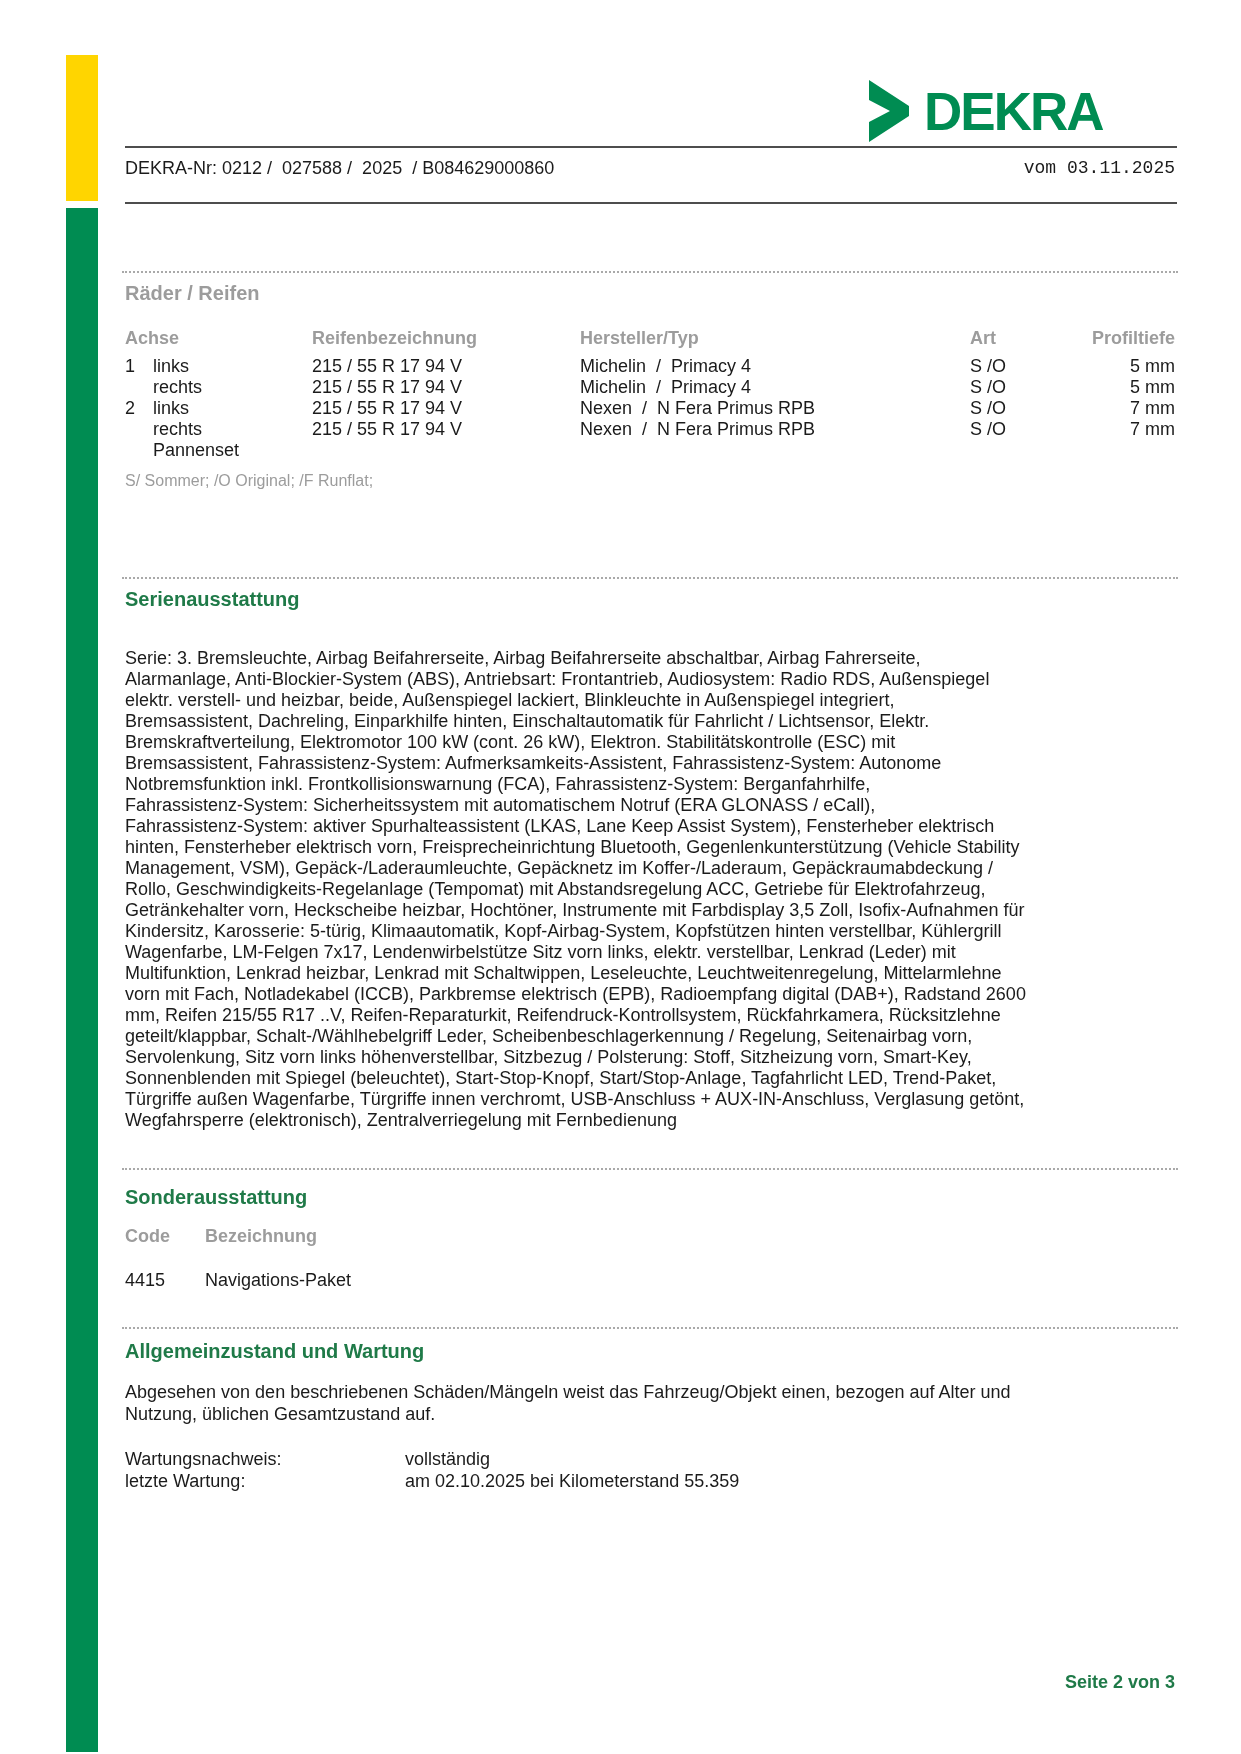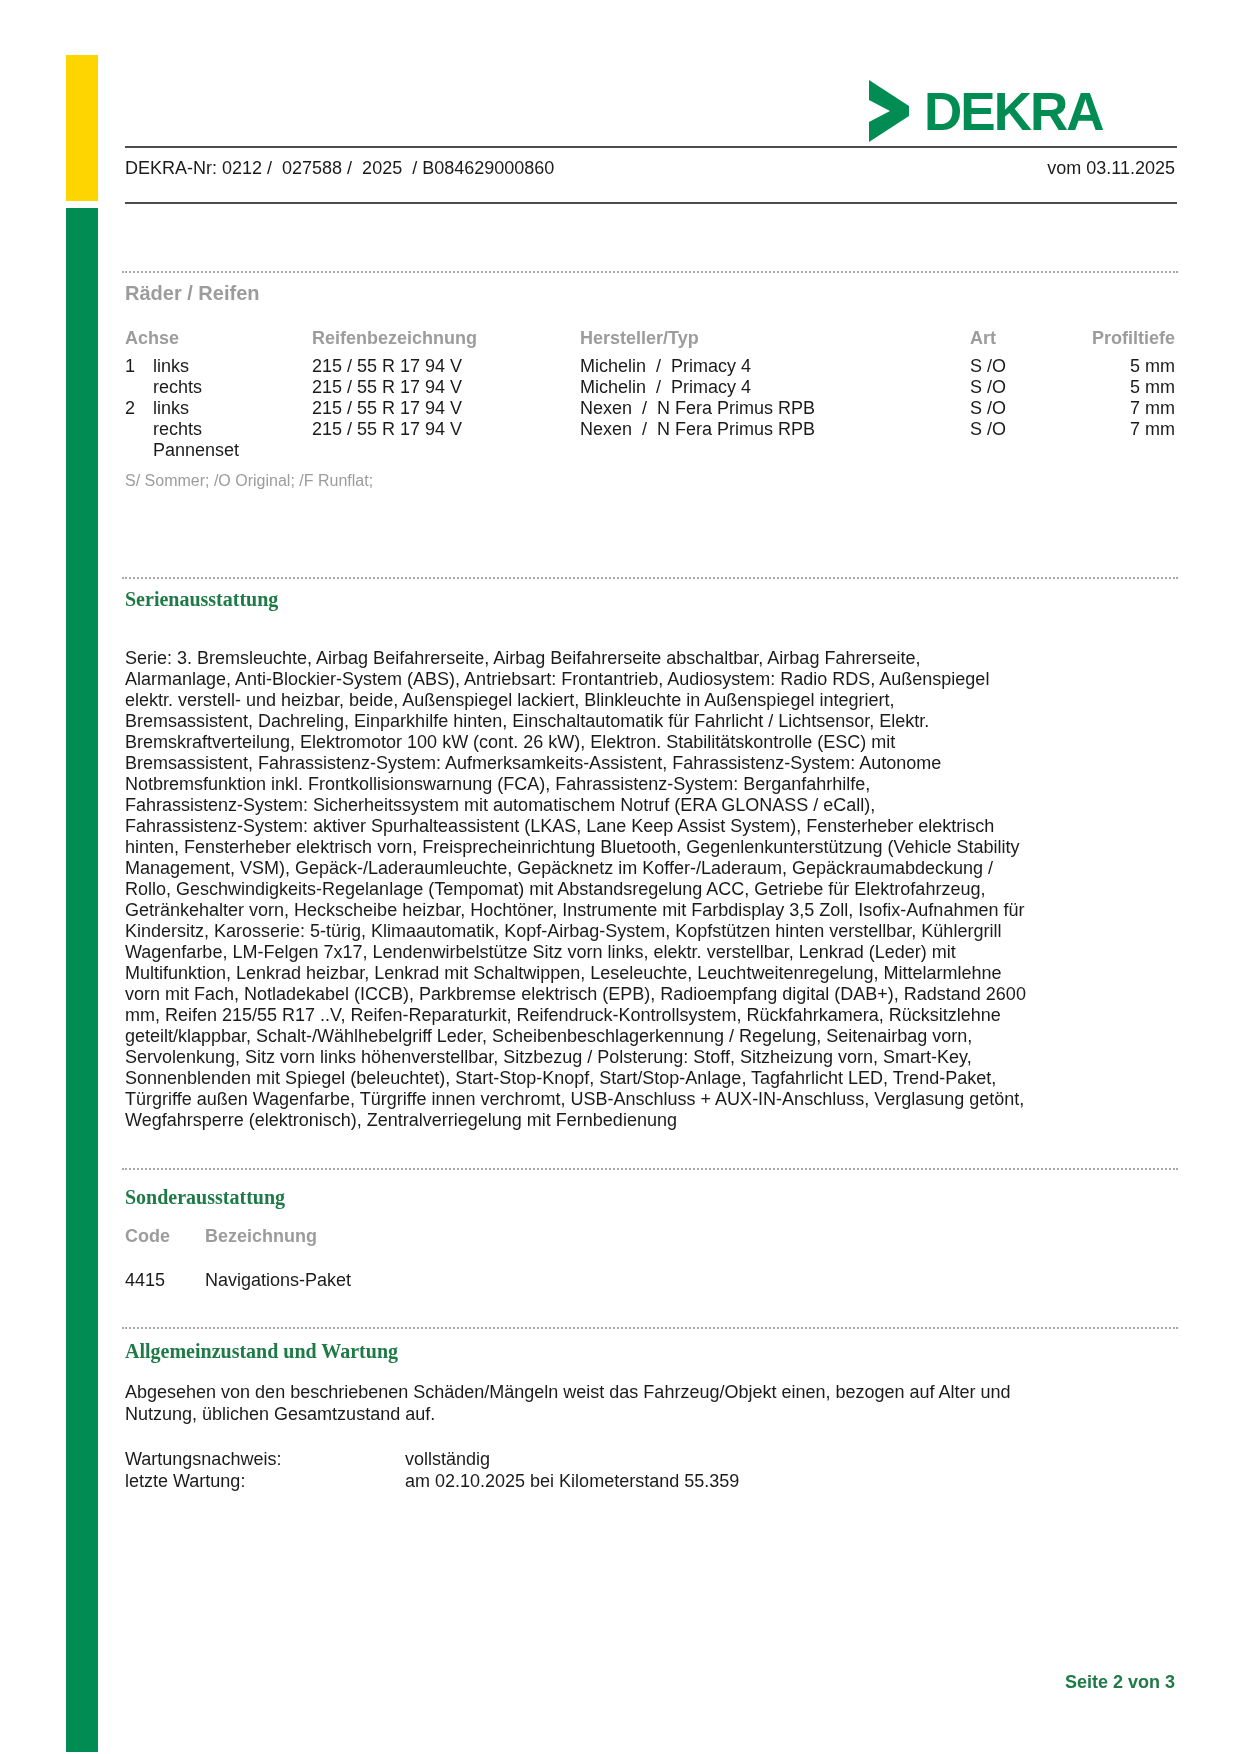--- a/index.html
+++ b/index.html
@@ -12,27 +12,27 @@
   
   .yellow-block{left:66px;top:55px;width:32px;height:146px;background:#FFD500;}
   .green-stripe{left:66px;top:208px;width:32px;height:1544px;background:#008C52;}
   
   .logo{left:866px;top:54px;height:66px;display:flex;align-items:center;gap:12px;margin-top:24px;}
   .logo-text{font-size:53px;font-weight:bold;color:#008C52;letter-spacing:-2px;line-height:1;}
   .rule{left:125px;width:1052px;height:0;border-top:2px solid #4d4d4d;}
   .rule1{top:146px;}
   .rule2{top:202px;}
   .doc-ref{left:125px;top:158px;font-size:18px;}
-  .doc-date{left:875px;top:158px;width:300px;text-align:right;font-size:18px;}
+  .doc-date{left:875px;top:158px;width:300px;text-align:right;font-size:18px;font-family:Liberation Mono, monospace;}
   
   .dotted{left:122px;width:1056px;height:0;border-top:2px dotted #a9a9a9;}
   
   .sec-h{font-size:20px;font-weight:bold;line-height:1.1;}
   .gray{color:#9C9C9C;}
-  .green{color:#1F7A48;font-family:Liberation Serif, serif;}
+  .green{color:#1F7A48;}
   
   .t-row{left:0;width:1031px;height:21px;font-size:18px;line-height:21px;}
   .t-head{font-weight:bold;color:#9C9C9C;}
   .c-axle{position:absolute;left:125px;}
   .c-side{position:absolute;left:153px;}
   .c-tire{position:absolute;left:312px;}
   .c-maker{position:absolute;left:580px;}
   .c-art{position:absolute;left:970px;}
   .c-depth{position:absolute;left:1050px;width:125px;text-align:right;}
   .legend{left:125px;top:472px;font-size:16px;color:#9C9C9C;}

